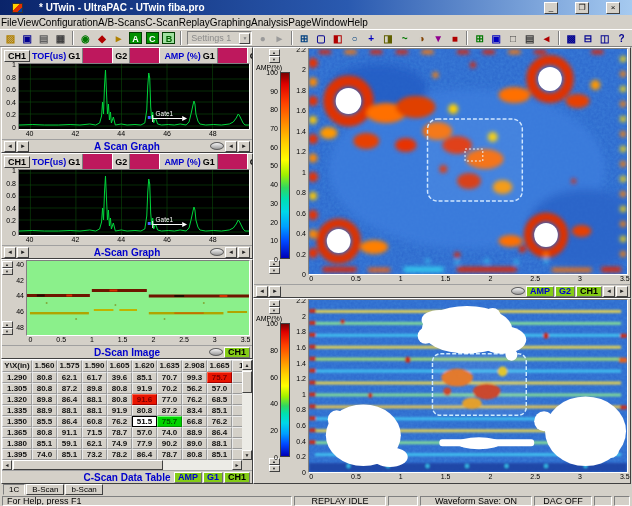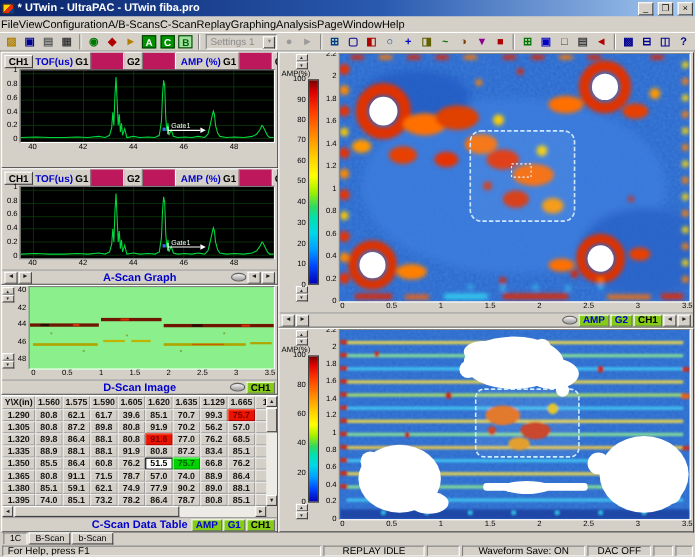--- a/index.html
+++ b/index.html
@@ -1,20 +1,20 @@
 <!DOCTYPE html>
 <html><head>
 <meta charset="utf-8">
 <style>
   html,body{margin:0;padding:0}
   body{width:632px;height:506px;position:relative;overflow:hidden;background:#d4d0c8;
        font-family:"Liberation Sans",sans-serif;font-size:10px;color:#000;-webkit-font-smoothing:none}
   *{box-sizing:border-box}
   
-  .titlebar{height:15px;background:linear-gradient(90deg,#0a246a,#2a5ab0 55%,#a6caf0);display:flex;align-items:center;padding:0 2px;gap:3px}
+  .titlebar{height:15px;background:linear-gradient(90deg,#0a246a,#2a5ab0 55%,#a6caf0);display:flex;align-items:center;padding:0 12px;gap:16px}
   .app-icon{width:11px;height:10px;background:linear-gradient(135deg,#ffd000 0 40%,#e03000 40% 75%,#0040a0 75%);border:1px solid #333;flex:0 0 auto}
   .title-text{color:#fff;font-weight:bold;font-size:10px;flex:1;white-space:nowrap;overflow:hidden}
   .win-btn{width:14px;height:12px;background:#d4d0c8;border:1px solid;border-color:#fff #404040 #404040 #fff;
            font-size:8px;line-height:10px;text-align:center;margin-left:1px;flex:0 0 auto}
   .menubar{height:14px;display:flex;align-items:center;padding-left:1px;background:#d4d0c8}
   .menu-item{padding:1px 0}
   .toolbar{height:18px;display:flex;align-items:center;padding:1px 2px;background:#d4d0c8;border-top:1px solid #fff;border-bottom:1px solid #808080}
   .tbtn{width:17px;height:15px;display:flex;align-items:center;justify-content:center;font-size:10px;font-weight:bold}
   .tsep{width:2px;height:14px;border-left:1px solid #808080;border-right:1px solid #fff;margin:0 3px}
   .combo{width:66px;height:14px;background:#d4d0c8;border:1px solid;border-color:#808080 #fff #fff #808080;
@@ -239,20 +239,29 @@
             <i>44</i>
           </span>
           <span class="tk">
             <i>46</i>
           </span>
           <span class="tk">
             <i>48</i>
           </span>
         </div>
     </div>
+    <div class="pfoot">
+      <div class="mini-btn">◄</div>
+      <div class="mini-btn">►</div>
+      <div class="foot-title">A Scan Graph</div>
+      <span class="spacer"></span>
+      <div class="oval"></div>
+      <div class="mini-btn">◄</div>
+      <div class="mini-btn">►</div>
+    </div>
   </div>
 
   <div class="panel" style="height:106px">
     <div class="ahead">
       <div class="ch-btn">CH1</div>
       <span class="blue-lab">TOF(us)</span>
       <span>G1</span>
       <div class="val-box">2.14</div>
       <span>G2</span>
       <div class="val-box">2.12</div>
@@ -442,21 +451,21 @@
     <div class="tgridwrap">
       <div class="trow thead">
 
       <div class="tc th">Y\X(in)</div>
           <div class="tc th">1.560</div>
           <div class="tc th">1.575</div>
           <div class="tc th">1.590</div>
           <div class="tc th">1.605</div>
           <div class="tc th">1.620</div>
           <div class="tc th">1.635</div>
-          <div class="tc th">1.129</div>
+          <div class="tc th">2.908</div>
           <div class="tc th">1.665</div>
           <div class="tc th">1.6</div>
         </div>
       <div>
 
       <div class="trow">
           <div class="tc yl">1.290</div>
           <div class="cells">
             
           <div class="tc">80.8</div><div class="tc">62.1</div><div class="tc">61.7</div><div class="tc">39.6</div><div class="tc">85.1</div><div class="tc">70.7</div><div class="tc">99.3</div><div class="tc" data-hl="red">75.7</div><div class="tc">3</div></div>

